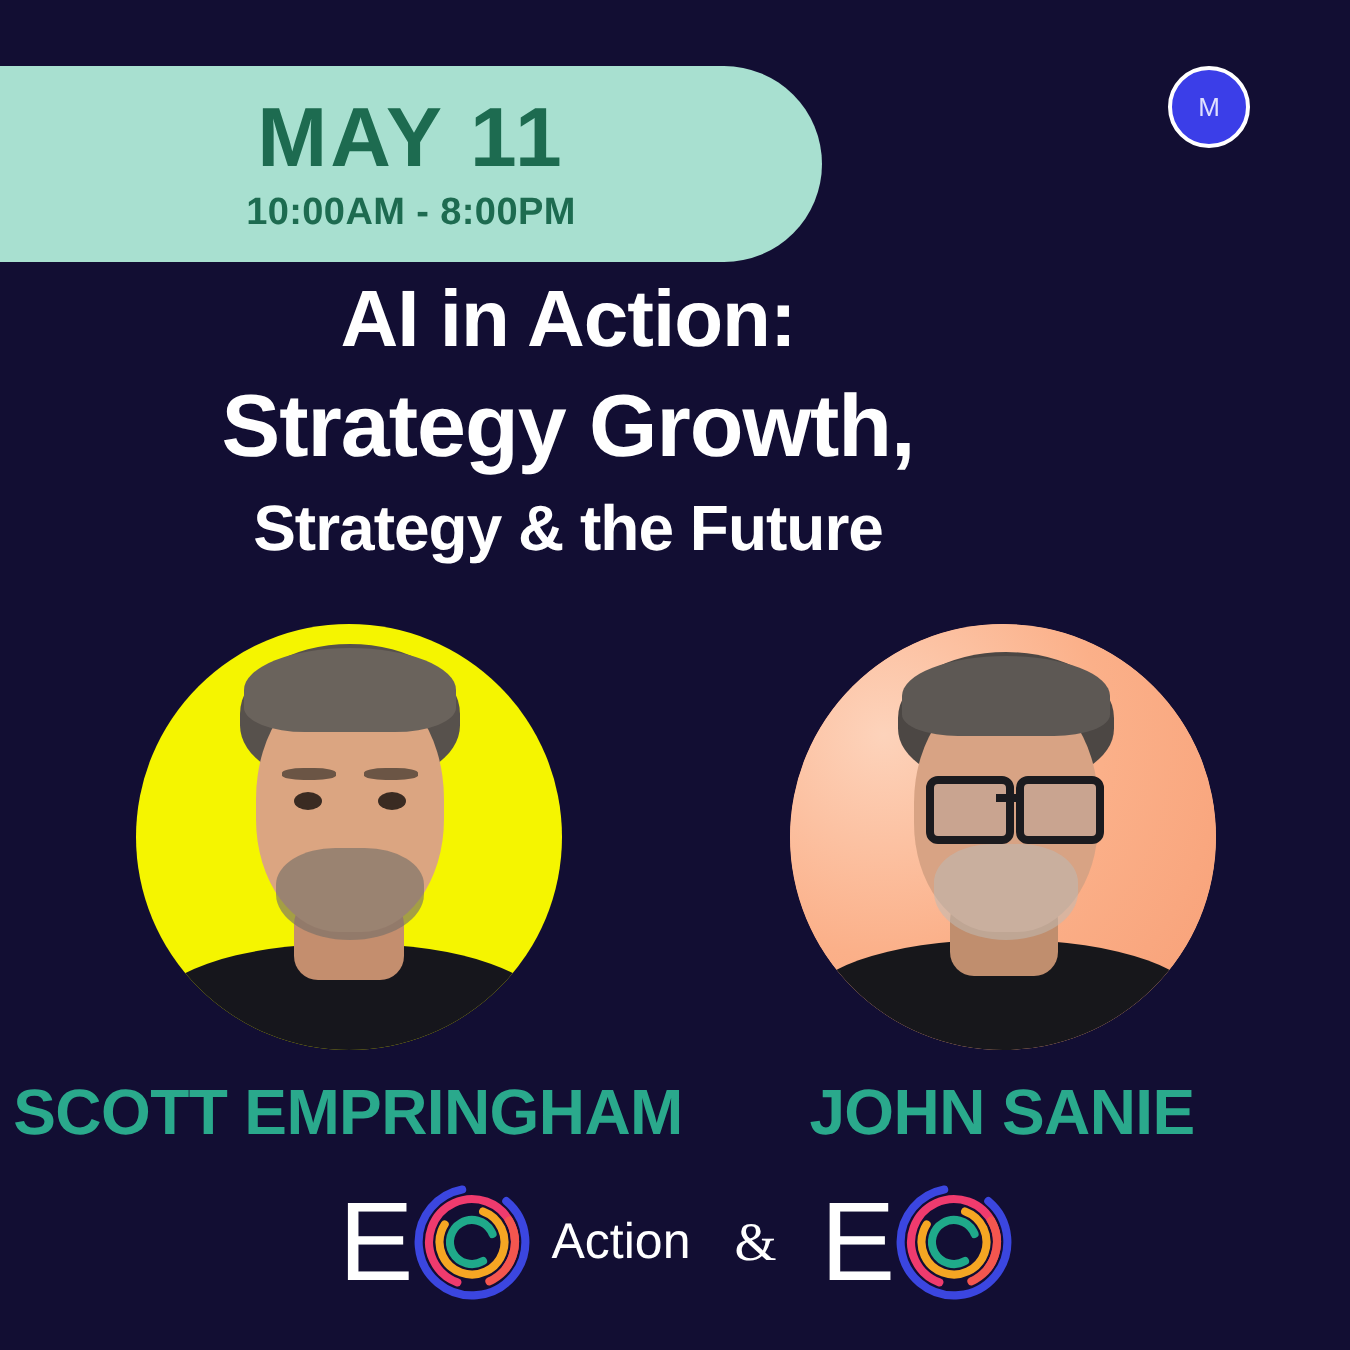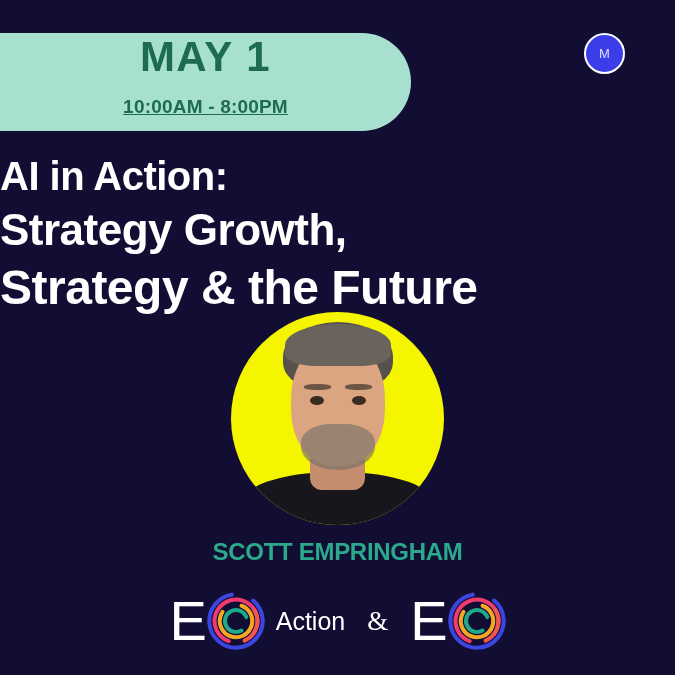--- a/index.html
+++ b/index.html
@@ -21,47 +21,47 @@
     display:flex;flex-direction:column;
     align-items:center;justify-content:center;
     box-sizing:border-box;padding-left:40px;
   }
   .date-main{
     font-size:42px;font-weight:bold;color:#1d6b50;
     letter-spacing:1.5px;line-height:1;margin:0 0 7px 0;
   }
   .date-time{
     font-size:19px;font-weight:bold;color:#1d6b50;
-    letter-spacing:0.2px;line-height:1;margin:12px;text-decoration:underline;
+    letter-spacing:0.2px;line-height:1;margin:0;
   }
 
   
   .avatar-badge{
     position:absolute;left:584px;top:33px;
     width:41px;height:41px;border-radius:50%;
     background:#3b3ee8;border:2px solid #ffffff;
     display:flex;align-items:center;justify-content:center;
     box-sizing:border-box;
   }
   .avatar-badge span{
     color:#dfe0ff;font-size:13px;font-weight:400;line-height:1;
   }
 
   
   .title-block{
-    position:absolute;left:0;top:156px;width:568px;
-    text-align:left;
+    position:absolute;left:0;top:140px;width:568px;
+    text-align:center;
   }
   .title-line{
     color:#ffffff;font-weight:bold;line-height:1.0;
     letter-spacing:-0.5px;margin:0 0 12px 0;
   }
   .title-line.l1{font-size:40px;}
   .title-line.l2{font-size:44px;}
-  .title-line.l3{font-size:48px;margin-bottom:0;}
+  .title-line.l3{font-size:32px;margin-bottom:0;}
 
   
   .speakers{
     position:absolute;left:0;top:312px;width:675px;
     display:flex;justify-content:center;gap:114px;
   }
   .speaker{width:213px;display:flex;flex-direction:column;align-items:center;}
   .photo{
     width:213px;height:213px;border-radius:50%;
     position:relative;overflow:hidden;
@@ -80,21 +80,21 @@
   .neck{position:absolute;border-radius:12px;}
   .shoulders{position:absolute;border-radius:48% 48% 0 0;}
   .eye{position:absolute;border-radius:50%;background:#3a2b22;}
   .brow{position:absolute;border-radius:40%;background:#6b5545;}
   .beard{position:absolute;border-radius:40% 40% 50% 50%;}
   .glasses-frame{position:absolute;border:4px solid #1b1b1f;border-radius:6px;background:rgba(160,170,175,0.28);}
   .glasses-bridge{position:absolute;height:4px;background:#1b1b1f;}
 
   .speaker-name{
     margin-top:15px;color:#2aa98c;
-    font-size:24px;font-weight:bold;letter-spacing:-0.3px;
+    font-size:32px;font-weight:bold;letter-spacing:-0.3px;
     line-height:1;white-space:nowrap;
   }
 
   
   .footer{
     position:absolute;left:0;top:592px;width:675px;
     display:flex;align-items:center;justify-content:center;gap:22px;
   }
   .logo-unit{display:flex;align-items:center;gap:2px;}
   .logo-e{
@@ -109,21 +109,21 @@
   .logo-text.one{font-size:25px;}
   .logo-text.two{font-size:19px;}
   .amp{color:#ffffff;font-size:27px;font-family:"Liberation Serif", serif;line-height:1;}
 </style>
 </head>
 <body>
 
 <div class="canvas">
 
   <div class="date-pill">
-    <div class="date-main">MAY 1</div>
+    <div class="date-main">MAY 11</div>
     <div class="date-time">10:00AM - 8:00PM</div>
   </div>
 
   <div class="avatar-badge">
     <span>M</span>
   </div>
 
   <div class="title-block">
     <div class="title-line l1">AI in Action:</div>
     <div class="title-line l2">Strategy Growth,</div>
@@ -143,20 +143,36 @@
           <div class="brow" style="left:73px;top:72px;width:27px;height:6px;"></div>
           <div class="brow" style="left:114px;top:72px;width:27px;height:6px;"></div>
           <div class="eye" style="left:79px;top:84px;width:14px;height:9px;"></div>
           <div class="eye" style="left:121px;top:84px;width:14px;height:9px;"></div>
           <div class="beard" style="left:70px;top:112px;width:74px;height:46px;background:rgba(120,112,104,0.65);"></div>
         </div>
       </div>
       <div class="speaker-name">SCOTT EMPRINGHAM</div>
     </div>
 
+    <div class="speaker">
+      <div class="photo p2">
+        <div class="face">
+          <div class="shoulders" style="left:6px;top:158px;width:201px;height:72px;background:#17171b;"></div>
+          <div class="neck" style="left:80px;top:136px;width:54px;height:40px;background:#c08e6e;"></div>
+          <div class="hair" style="left:54px;top:14px;width:108px;height:66px;background:#4c4744;"></div>
+          <div class="skin" style="left:62px;top:30px;width:92px;height:124px;background:#d8a384;"></div>
+          <div class="hair" style="left:56px;top:16px;width:104px;height:40px;background:#5d5854;border-radius:52% 52% 28% 28%;"></div>
+          <div class="glasses-frame" style="left:68px;top:76px;width:36px;height:26px;"></div>
+          <div class="glasses-frame" style="left:113px;top:76px;width:36px;height:26px;"></div>
+          <div class="glasses-bridge" style="left:103px;top:85px;width:11px;"></div>
+          <div class="beard" style="left:72px;top:110px;width:72px;height:48px;background:rgba(190,185,180,0.55);"></div>
+        </div>
+      </div>
+      <div class="speaker-name">JOHN SANIE</div>
+    </div>
 
   </div>
 
   <div class="footer">
 
     <div class="logo-unit">
       <div class="logo-e">E</div>
       <div class="logo-mark">
         <svg viewBox="0 0 100 100" width="58" height="58" aria-hidden="true">
           <circle cx="50" cy="50" r="46" fill="none" stroke="#3b46e0" stroke-width="7" stroke-dasharray="248 42" transform="rotate(-50 50 50)" stroke-linecap="round"></circle>

